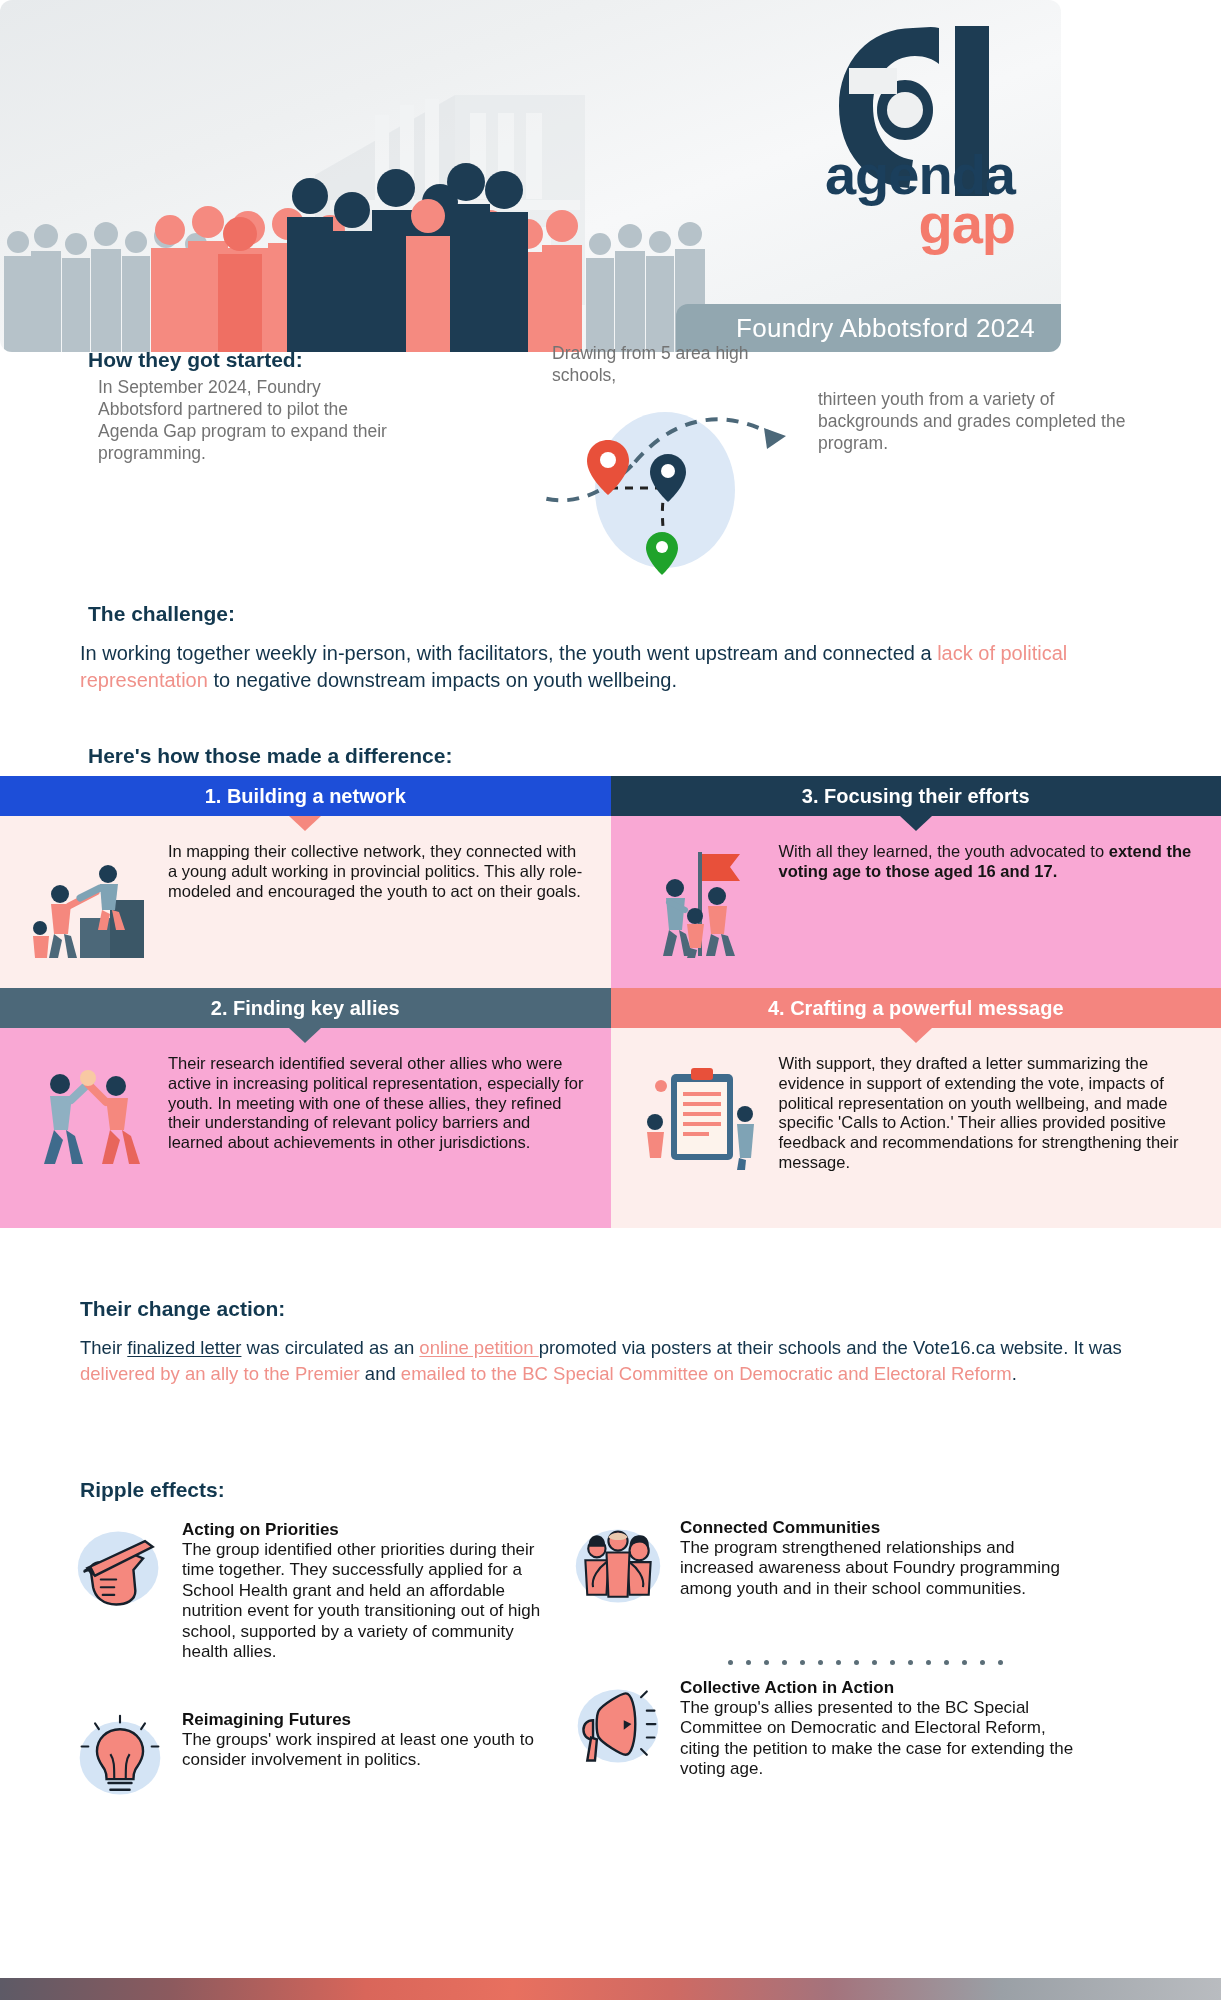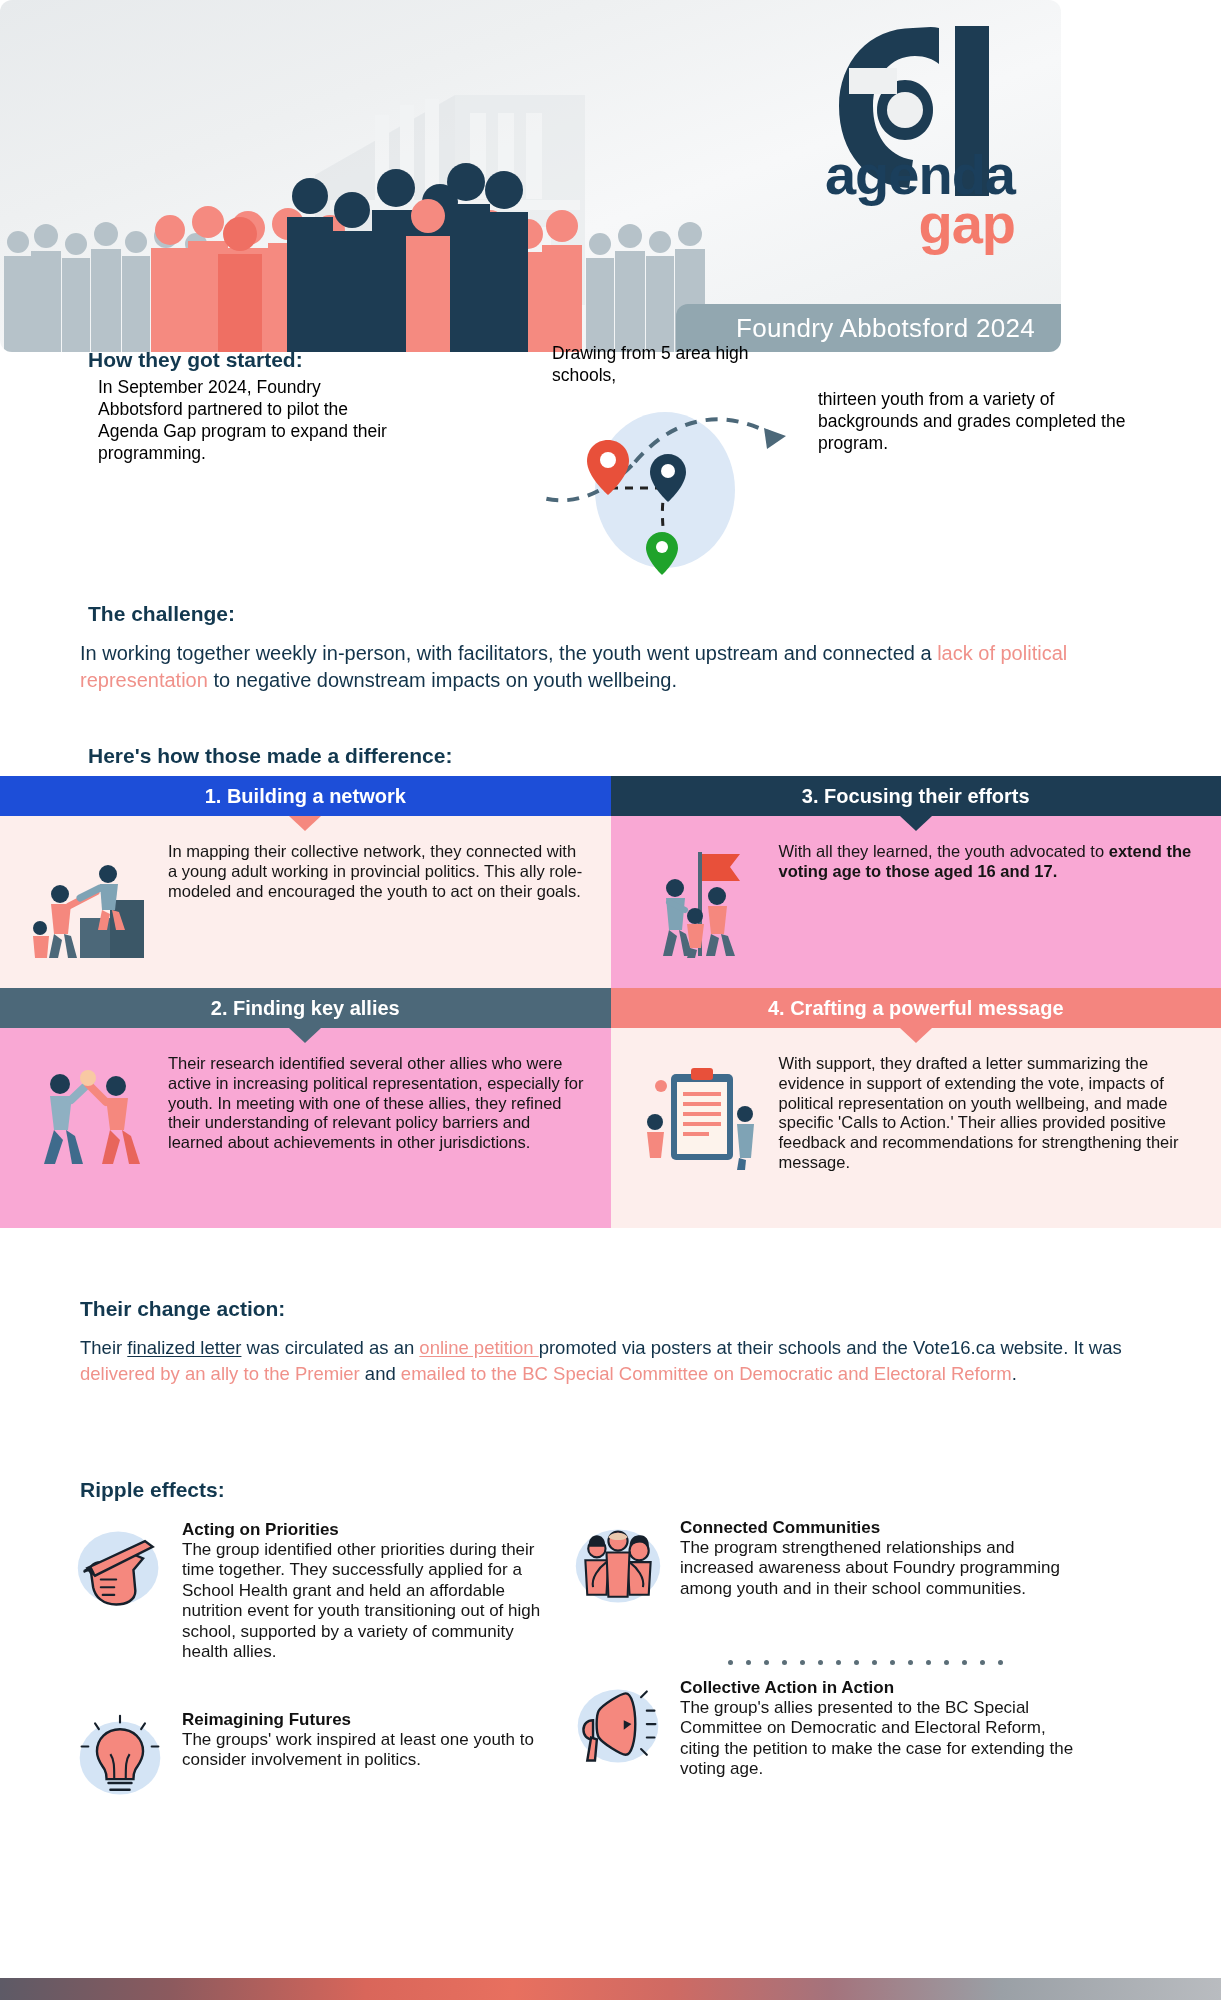--- a/index.html
+++ b/index.html
@@ -30,21 +30,21 @@
     display:flex; align-items:center;
     font-size:26px; letter-spacing:.3px; font-weight:400;
   }
   .logo { position:absolute; right:46px; top:18px; width:210px; height:200px; }
   .logo-word { position:absolute; right:46px; top:150px; text-align:right; line-height:.88; }
   .logo-word .a1 { font-size:56px; font-weight:700; color:#1b3f5c; letter-spacing:-1px;}
   .logo-word .a2 { font-size:56px; font-weight:700; color:#f47b6c; letter-spacing:-1px;}
 
   
   .sec-title { font-size:21px; font-weight:700; color:#12384f; }
-  .body-txt { font-size:17.5px; line-height:1.26; color:#000000; }
+  .body-txt { font-size:17.5px; line-height:1.26; color:#737373; }
   .coral { color:#f0918a; }
   .u { text-decoration: underline; text-underline-offset:2px;}
 
   
   .start { position:absolute; left:0; top:352px; width:1221px; height:250px; }
   .start h3 { position:absolute; left:88px; top:-4px; }
   .start .p1 { position:absolute; left:98px; top:24px; width:300px; }
   .start .p2 { position:absolute; left:552px; top:-10px; width:240px; }
   .start .p3 { position:absolute; left:818px; top:36px; width:330px; }
   .mapart { position:absolute; left:540px; top:38px; width:250px; height:185px;}

